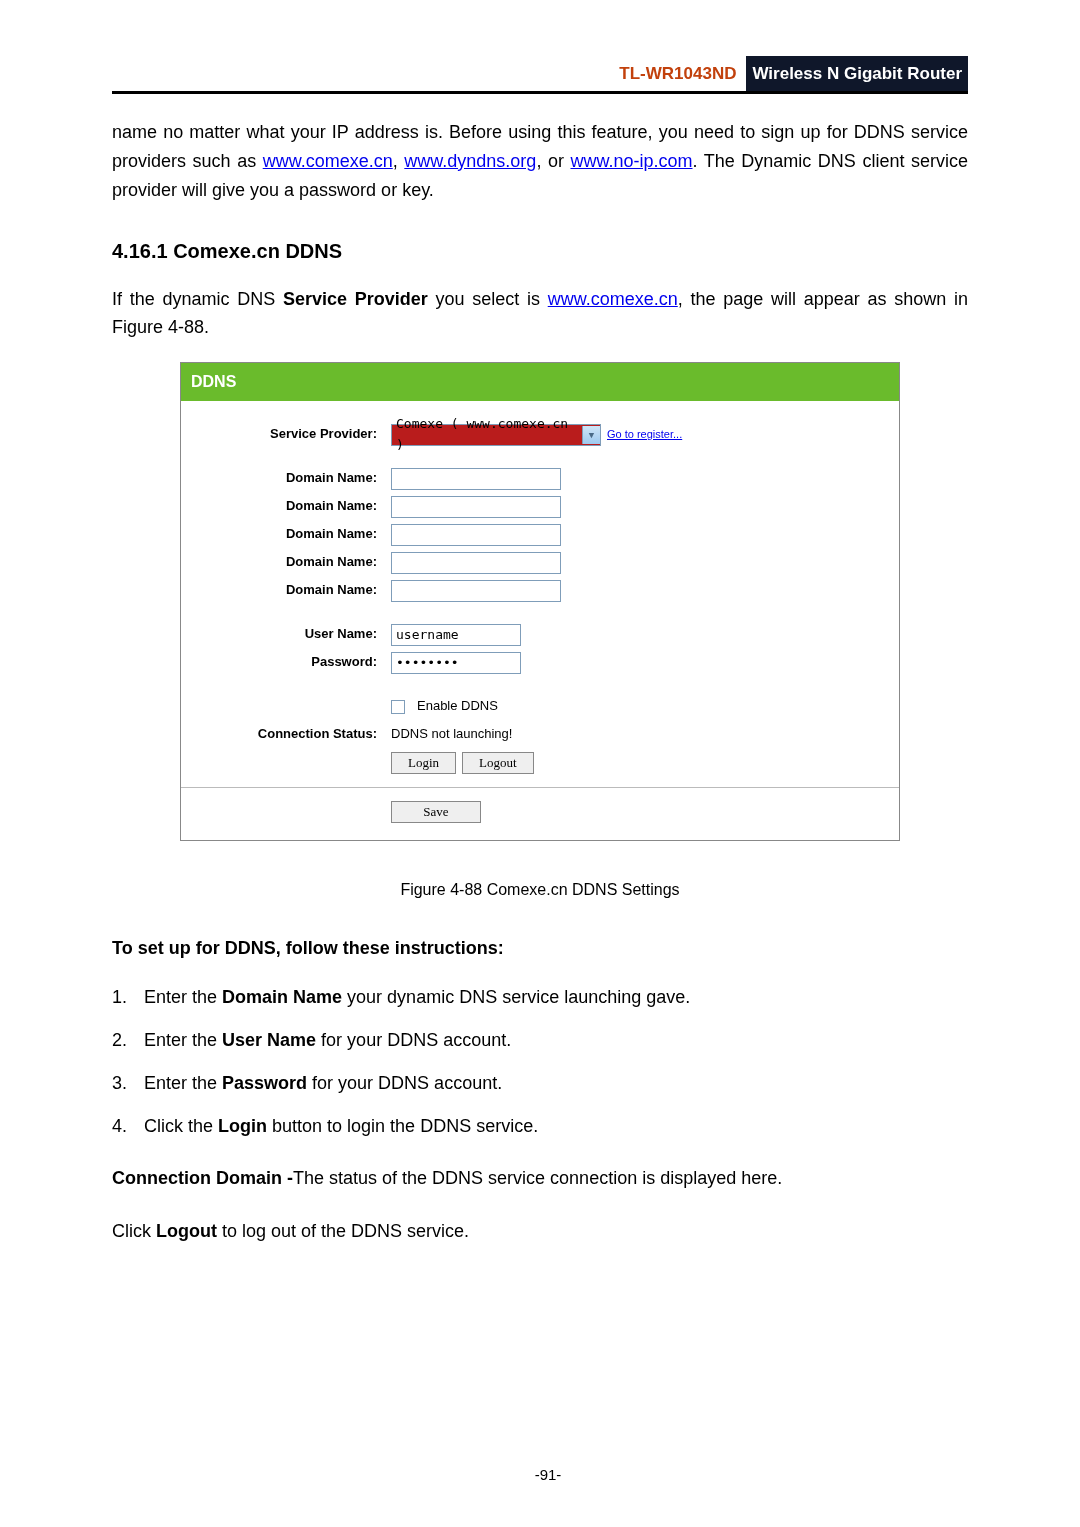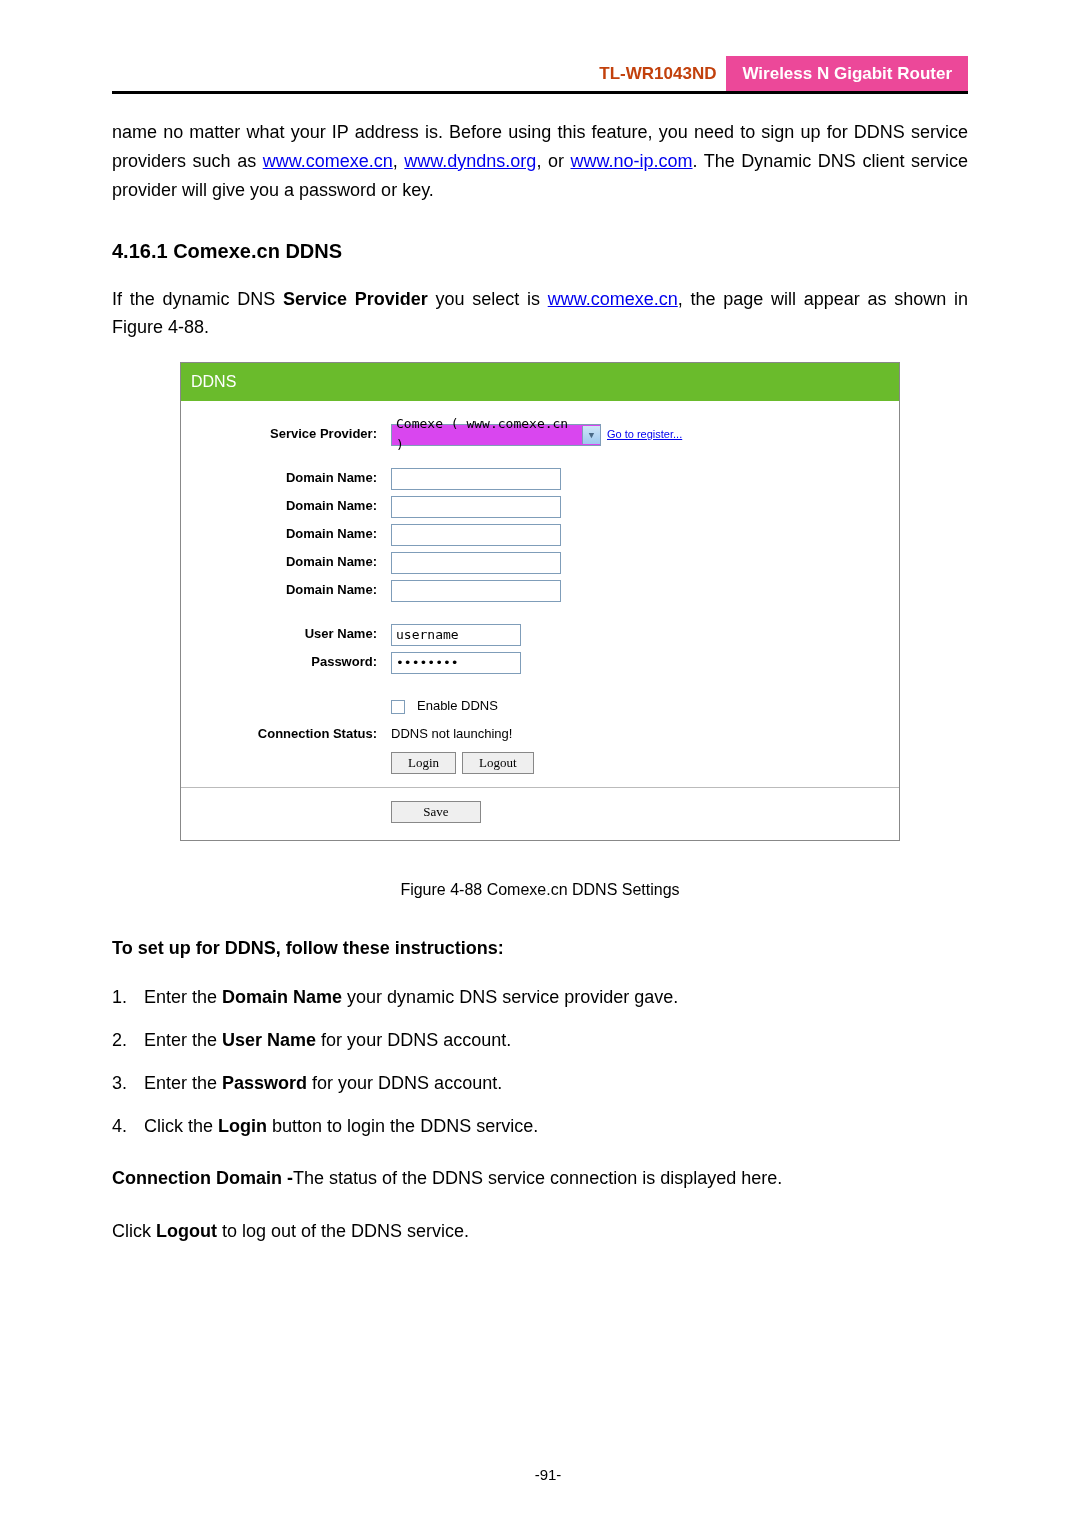--- a/index.html
+++ b/index.html
@@ -22,24 +22,24 @@
       margin-bottom: 24px;
       align-items: center;
     }
     .header-model {
       font-weight: bold;
       color: #c2410c;
       padding: 4px 10px;
       font-size: 17px;
     }
     .header-black {
-      background: #ec4899;
+      background: #0f172a;
       color: #fff;
       font-weight: bold;
-      padding: 4px 16px;
+      padding: 4px 6px;
       font-size: 17px;
     }
     .p-intro {
       text-align: justify;
       margin-bottom: 30px;
     }
     .link {
       color: #0000EE;
       text-decoration: underline;
       cursor: pointer;
@@ -54,21 +54,21 @@
       margin-bottom: 20px;
     }
     .figure-wrap {
       margin: 10px auto 20px auto;
       width: 720px;
       border: 1px solid #888;
     }
     .fig-header {
       background: #6ABB2C;
       color: #fff;
-      font-weight: normal;
+      font-weight: bold;
       font-size: 16px;
       padding: 6px 10px;
     }
     .fig-body {
       background: #fff;
       padding: 14px 0 14px 0;
       font-family: Arial, sans-serif;
       font-size: 14px;
     }
     .fig-row {
@@ -96,21 +96,21 @@
     .text-input.small { width: 130px; }
     .select-box {
       border: 1px solid #7F9DB9;
       height: 22px;
       font-family: monospace;
       font-size: 13px;
       width: 210px;
       display: inline-flex;
       align-items: center;
       padding-left: 4px;
-      background: #d946ef;
+      background: #b91c1c;
     }
     .select-arrow {
       width: 18px;
       height: 18px;
       background: linear-gradient(#cfe5f7, #9ec9ef);
       display: inline-flex;
       align-items: center;
       justify-content: center;
       font-size: 9px;
       color: #4a6a87;
@@ -290,21 +290,21 @@
     </div>
   </div>
 
   <div class="figure-caption">Figure 4-88 Comexe.cn DDNS Settings</div>
 
   <div class="instr-heading">To set up for DDNS, follow these instructions:</div>
 
   <ol class="instr">
     <li>
       <span class="num">1.</span>
-      <span><span>Enter the </span><b>Domain Name</b><span> your dynamic DNS service provider gave.</span></span>
+      <span><span>Enter the </span><b>Domain Name</b><span> your dynamic DNS service launching gave.</span></span>
     </li>
     <li>
       <span class="num">2.</span>
       <span><span>Enter the </span><b>User Name</b><span> for your DDNS account.</span></span>
     </li>
     <li>
       <span class="num">3.</span>
       <span><span>Enter the </span><b>Password</b><span> for your DDNS account.</span></span>
     </li>
     <li>

